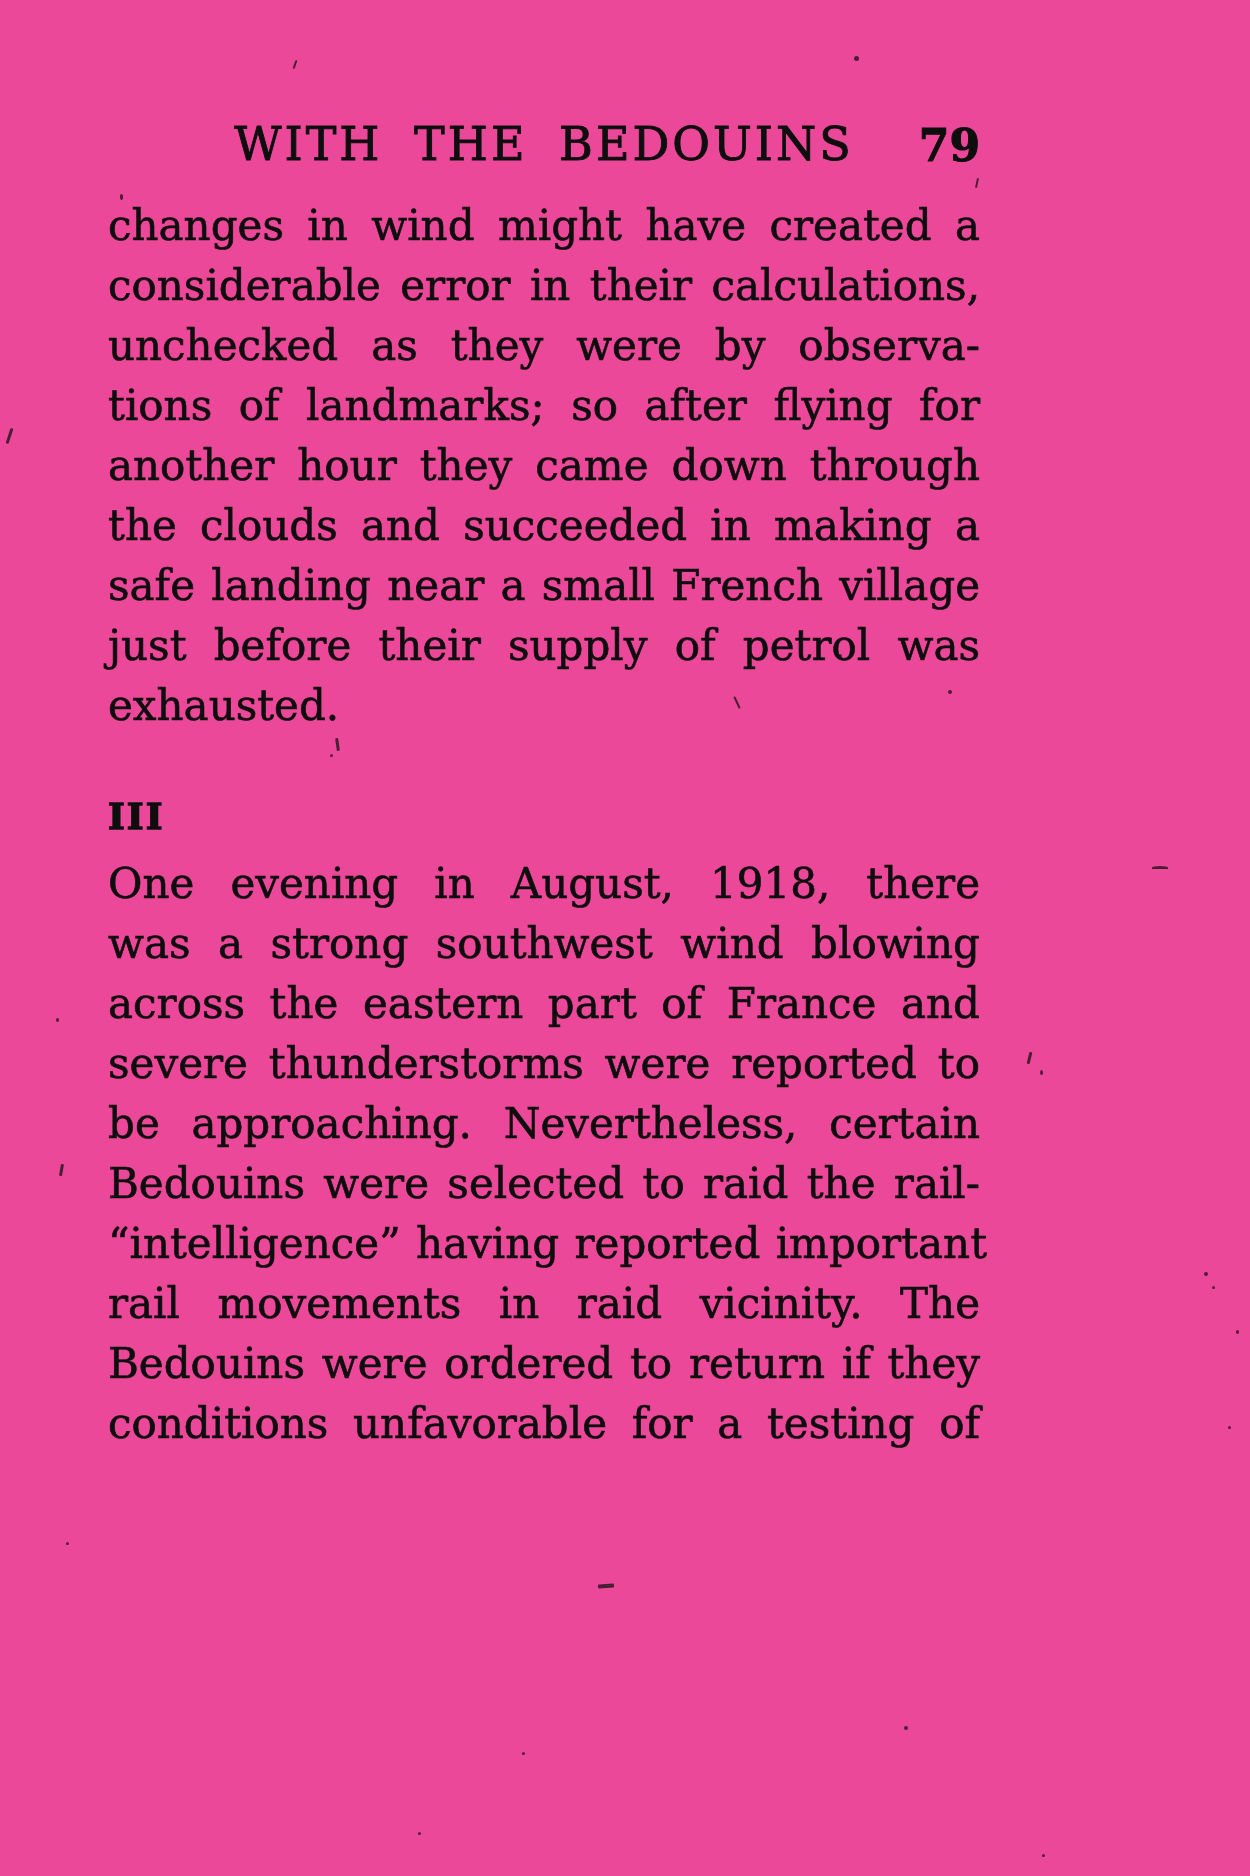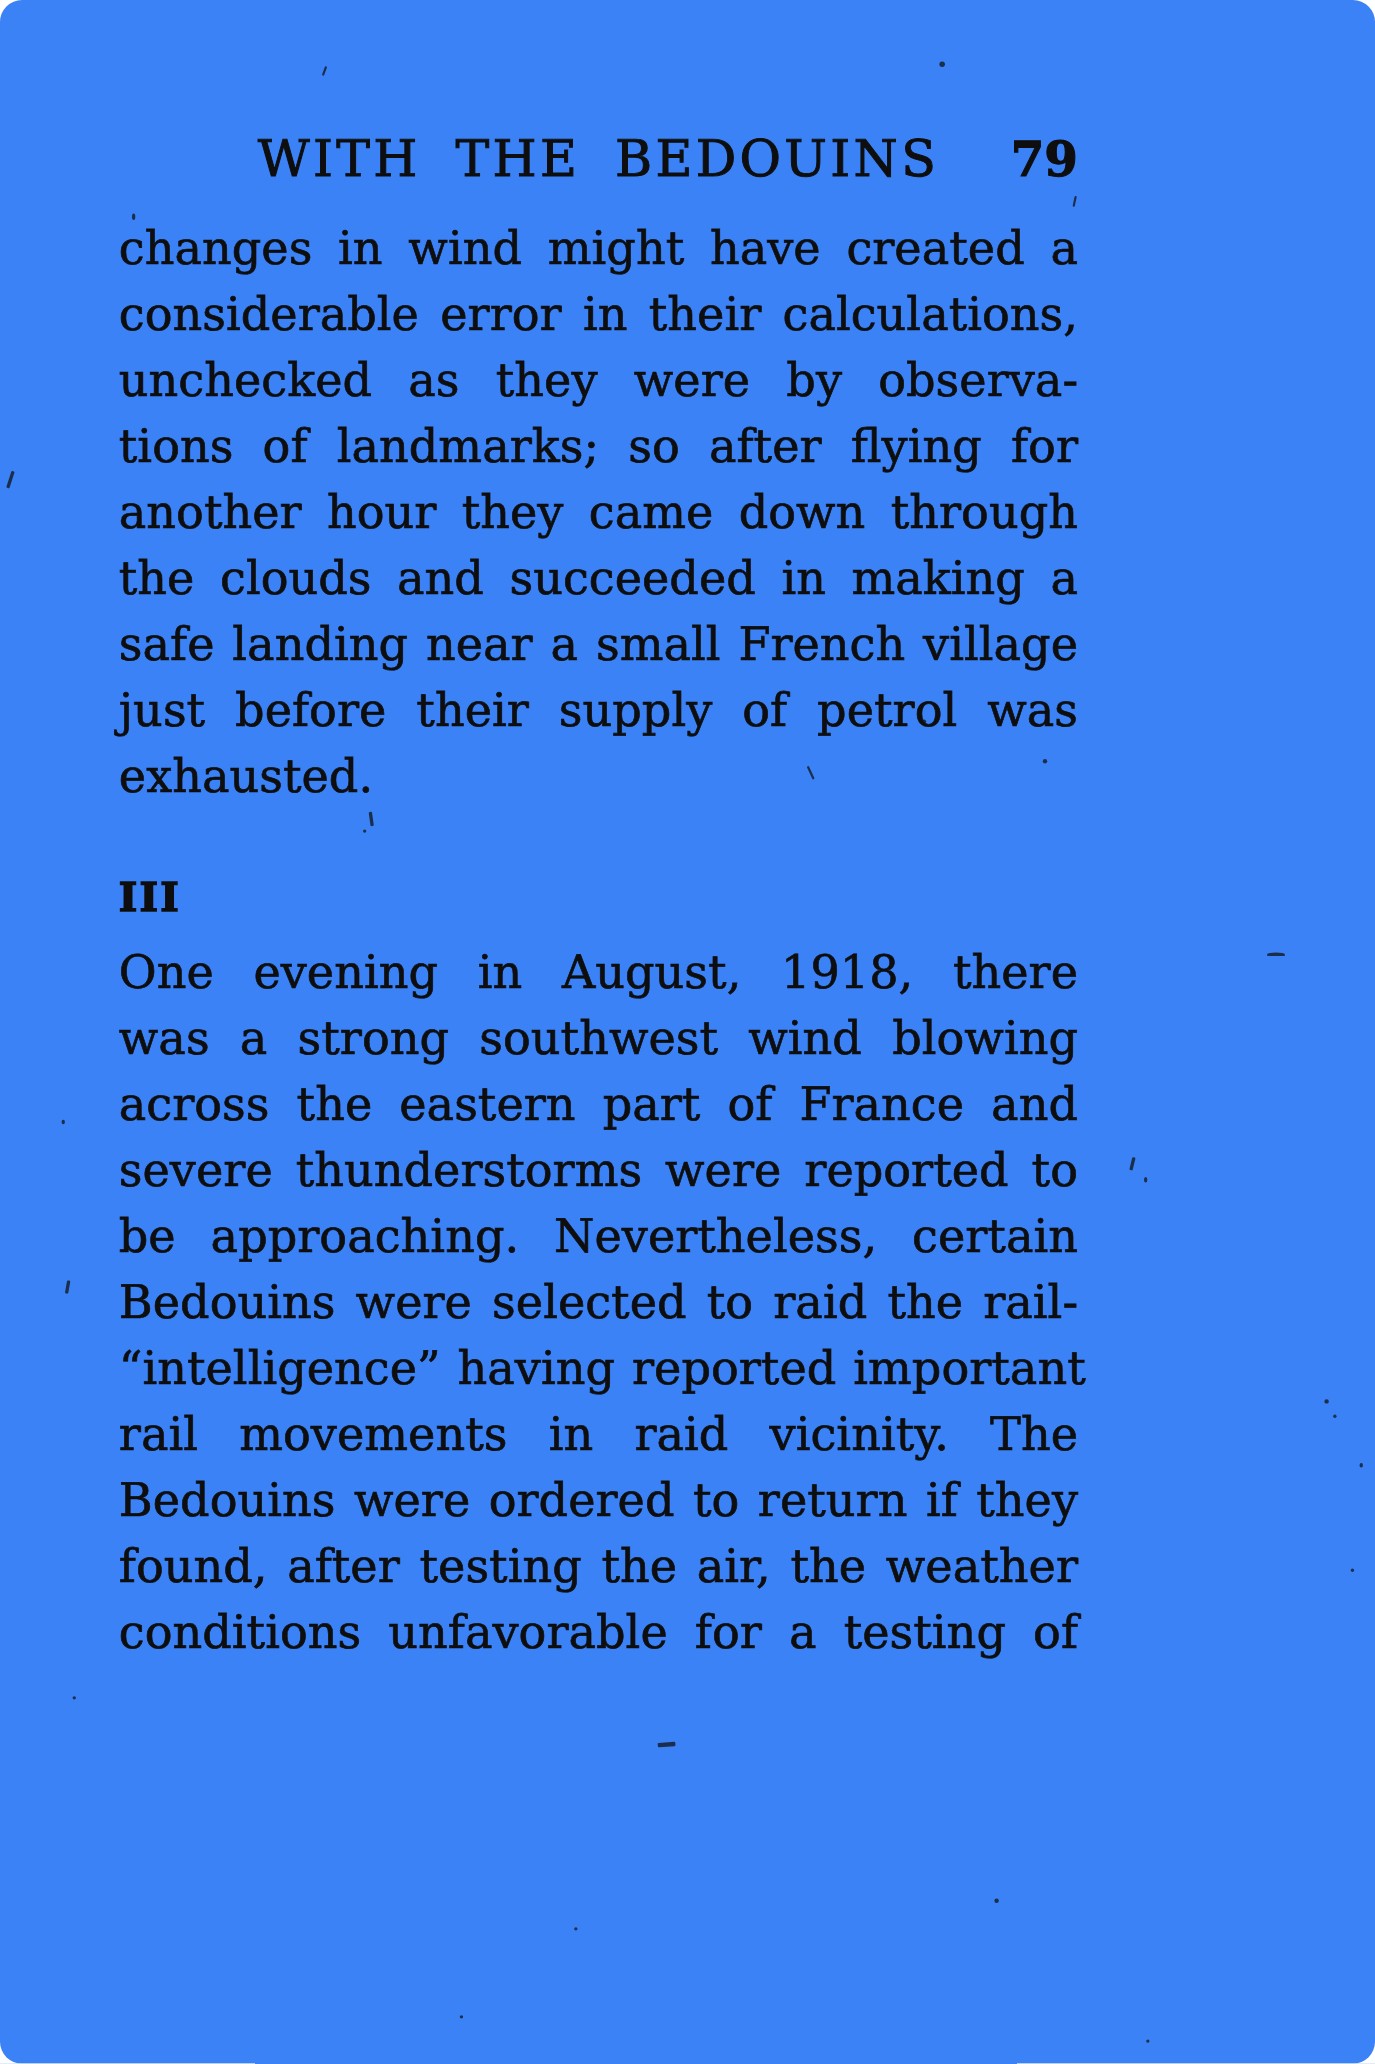--- a/index.html
+++ b/index.html
@@ -4,25 +4,24 @@
 <style>
   html, body {
     margin: 0;
     padding: 0;
     background: #ffffff;
   }
   .page {
     position: relative;
     width: 1250px;
     height: 1876px;
-    background: #3b82f6;
+    background: #ec4899;
     overflow: hidden;
     font-family: "DejaVu Serif", "Liberation Serif", serif;
     color: #0e0e0e;
-    border-radius: 20px;
   }
   
   .header {
     position: absolute;
     top: 118px;
     left: 108px;
     width: 872px;
     height: 56px;
   }
   .page-title {
@@ -118,21 +117,20 @@
   <div class="para para-2">
     <span class="tline">One evening in August, 1918, there</span>
     <span class="tline">was a strong southwest wind blowing</span>
     <span class="tline">across the eastern part of France and</span>
     <span class="tline">severe thunderstorms were reported to</span>
     <span class="tline">be approaching.  Nevertheless, certain</span>
     <span class="tline">Bedouins were selected to raid the rail-</span>
     <span class="tline">“intelligence” having reported important</span>
     <span class="tline">rail movements in raid vicinity.  The</span>
     <span class="tline">Bedouins were ordered to return if they</span>
-    <span class="tline">found, after testing the air, the weather</span>
     <span class="tline">conditions unfavorable for a testing of</span>
   </div>
 
   <span class="speck" style="left:854px; top:56px;  width:5px;  height:5px;"></span>
   <span class="speck bar" style="left:294px; top:60px;  width:2px;  height:9px;  transform:rotate(20deg);"></span>
   <span class="speck bar" style="left:976px; top:178px; width:2px;  height:10px; transform:rotate(12deg);"></span>
   <span class="speck bar" style="left:8px;   top:428px; width:3px;  height:16px; transform:rotate(18deg);"></span>
   <span class="speck" style="left:120px; top:194px; width:3px;  height:6px;"></span>
   <span class="speck" style="left:838px; top:654px; width:4px;  height:4px;"></span>
   <span class="speck bar" style="left:336px; top:738px; width:3px;  height:13px; transform:rotate(-8deg);"></span>

